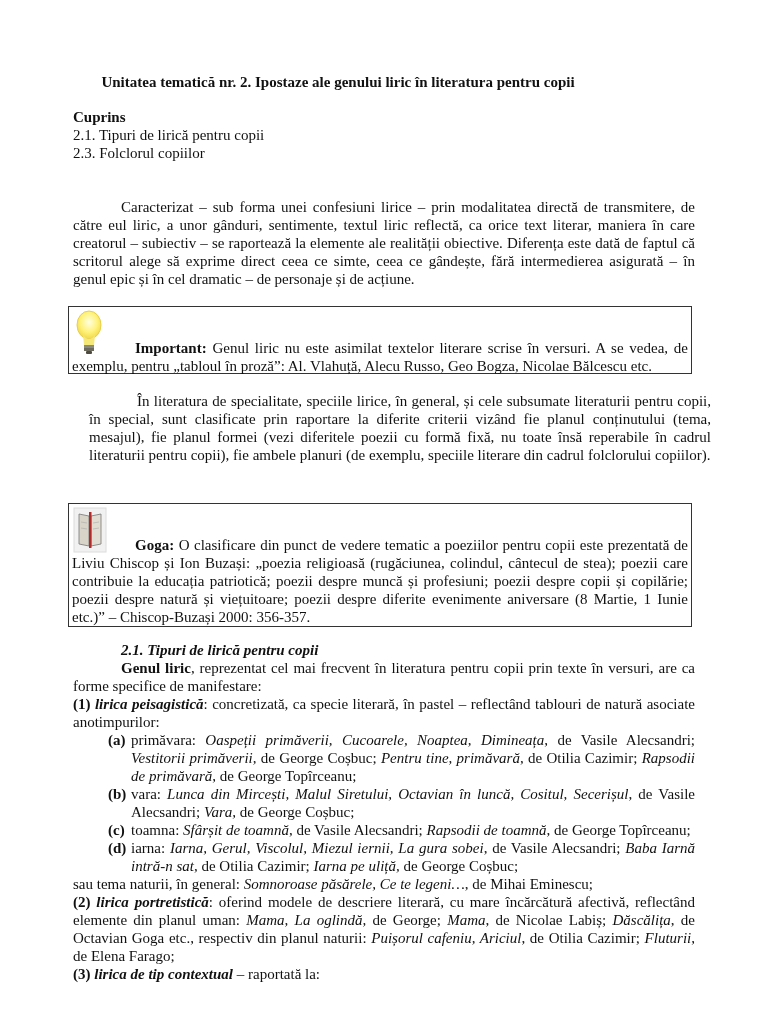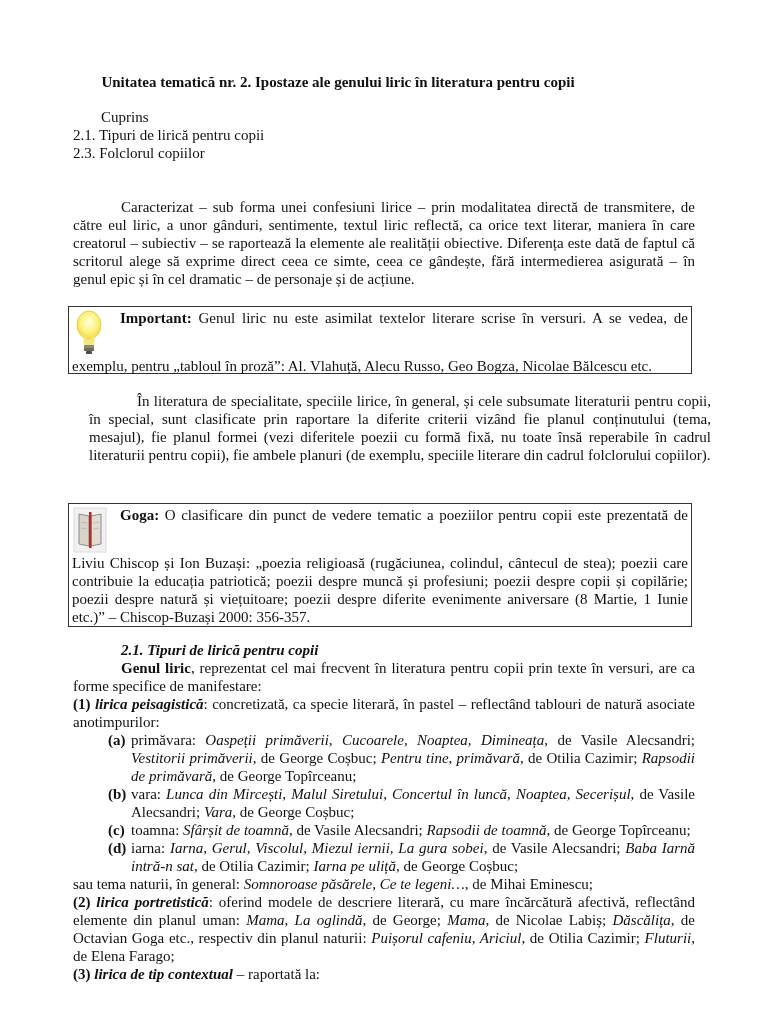--- a/index.html
+++ b/index.html
@@ -7,32 +7,32 @@
     width: 768px; height: 1024px; overflow: hidden; position: relative;
     font-family: "Liberation Serif", "DejaVu Serif", serif;
     color: #111111; font-size: 15px; line-height: 18px;
   }
   .page { position: absolute; left: 73px; top: 0; width: 622px; }
   .title {
     position: absolute; top: 73px; left: -73px; width: 676px; text-align: center;
     font-weight: bold; font-size: 15px;
   }
   .toc { position: absolute; top: 108px; left: 0; width: 622px; }
-  .toc .toc-head { font-weight: normal; margin-left: 28px; }
+  .toc .toc-head { font-weight: bold; }
   .para { text-align: justify; }
   .indent { text-indent: 48px; }
   .p1 { position: absolute; top: 198px; left: 0; width: 622px; }
   .box {
     position: absolute; left: -5px; width: 624px;
     border: 1.5px solid #333333; padding: 2px 3px 2px 3px; box-sizing: border-box;
     background: #ffffff;
   }
   .box1 { top: 306px; height: 68px; }
   .box2 { top: 503px; height: 124px; }
-  .box .first-line { display: flex; align-items: flex-start; }
+  .box .first-line { display: flex; align-items: flex-end; gap: 15px; }
   .box .icon-wrap { width: 42px; height: 48px; flex: 0 0 auto; position: relative; }
   .box .first-text { flex: 1; text-align: justify; text-align-last: justify; padding-left: 6px; }
   .box b { font-weight: bold; }
   .p2 { position: absolute; top: 392px; left: 16px; width: 622px; }
   .s21 { position: absolute; top: 641px; left: 0; width: 622px; }
   .sec-head { padding-left: 48px; font-weight: bold; font-style: italic; }
   .item { display: flex; }
   .item .mark { width: 23px; flex: 0 0 auto; font-weight: bold; }
   .item .body { flex: 1; text-align: justify; }
   .item-list { padding-left: 35px; }
@@ -109,21 +109,21 @@
 
     <div class="para"><span class="b">(1)</span> <span class="bi">lirica peisagistică</span><span>: concretizată, ca specie literară, în pastel – reflectând tablouri de natură asociate anotimpurilor:</span></div>
 
     <div class="item-list" id="seasons">
         <div class="item">
           <span class="mark">(a)</span>
           <span class="body"><span>primăvara: </span><i>Oaspeții primăverii, Cucoarele, Noaptea, Dimineața</i><span>, de Vasile Alecsandri; </span><i>Vestitorii primăverii,</i><span> de George Coșbuc; </span><i>Pentru tine, primăvară</i><span>, de Otilia Cazimir; </span><i>Rapsodii de primăvară</i><span>, de George Topîrceanu;</span></span>
         </div>
         <div class="item">
           <span class="mark">(b)</span>
-          <span class="body"><span>vara: </span><i>Lunca din Mircești, Malul Siretului, Concertul în luncă, Noaptea, Secerișul</i><span>, de Vasile Alecsandri; </span><i>Vara,</i><span> de George Coșbuc;</span></span>
+          <span class="body"><span>vara: </span><i>Lunca din Mircești, Malul Siretului, Octavian în luncă, Cositul, Secerișul</i><span>, de Vasile Alecsandri; </span><i>Vara,</i><span> de George Coșbuc;</span></span>
         </div>
         <div class="item">
           <span class="mark">(c)</span>
           <span class="body"><span>toamna: </span><i>Sfârșit de toamnă</i><span>, de Vasile Alecsandri; </span><i>Rapsodii de toamnă</i><span>, de George Topîrceanu;</span></span>
         </div>
         <div class="item">
           <span class="mark">(d)</span>
           <span class="body"><span>iarna: </span><i>Iarna, Gerul, Viscolul, Miezul iernii, La gura sobei</i><span>, de Vasile Alecsandri; </span><i>Baba Iarnă intră-n sat</i><span>, de Otilia Cazimir; </span><i>Iarna pe uliță,</i><span> de George Coșbuc;</span></span>
         </div>
       </div>

